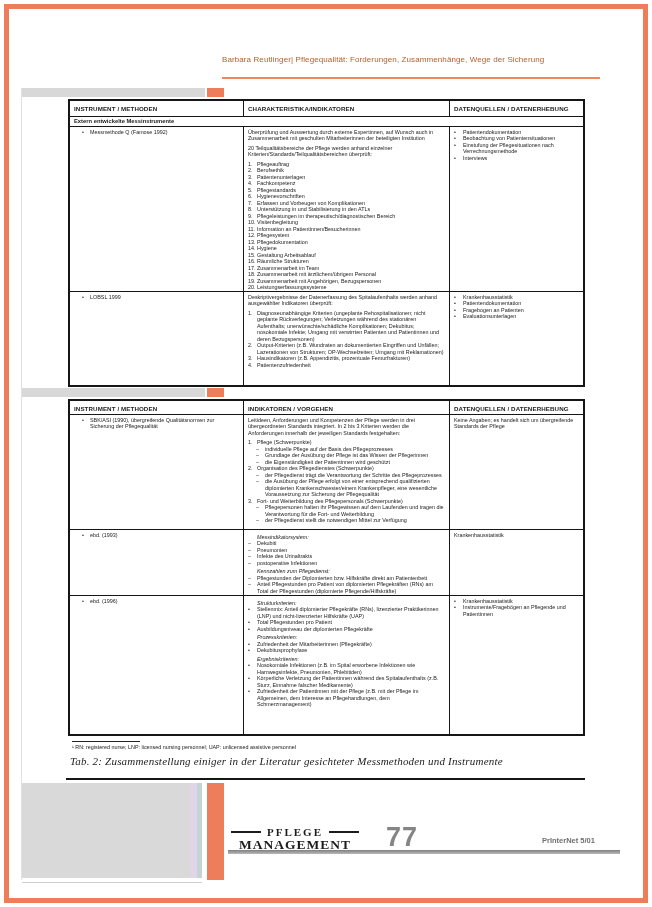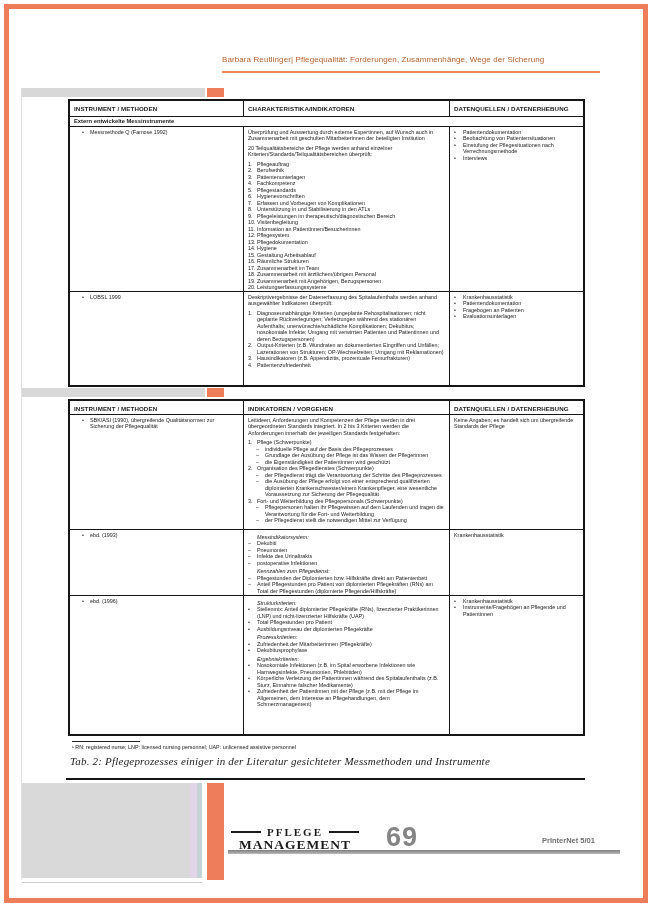--- a/index.html
+++ b/index.html
@@ -5,21 +5,21 @@
   * { box-sizing: border-box; margin: 0; padding: 0; }
   html,body { width: 652px; height: 907px; }
   body {
     position: relative; background: #ffffff; overflow: hidden;
     font-family: "Liberation Sans", sans-serif; color: #1c1c1c;
   }
   .frame { position:absolute; left:4px; top:4px; width:644px; height:899px;
            border:5px solid #ee7d5c; }
   .running-head { position:absolute; left:222px; top:55px; width:378px;
     font-size:8px; line-height:10px; color:#b45f2a; letter-spacing:.1px;
-    border-bottom:2.5px solid #f0855e; padding-bottom:6px; white-space:nowrap; }
+    border-bottom:2.5px solid #f0855e; padding-bottom:12px; white-space:nowrap; }
   .vline { position:absolute; left:21px; top:88px; width:1px; height:792px; background:#e0e0e0; }
   .band { position:absolute; height:9px; }
   .band.grey   { background:#d8d8d8; left:22px; width:183px; }
   .band.accent { background:#ee7d5c; left:207px; width:17px; }
   .b1 { top:88px; } .b2 { top:388px; }
 
   .tbl { position:absolute; left:68px; width:517px; background:#fff;
          border:2px solid #161616; display:flex; flex-direction:column; }
   .tbl1 { top:99px;  height:288px; }
   .tbl2 { top:399px; height:337px; }
@@ -434,32 +434,32 @@
             <span class="li-m">•</span>
             <span class="li-t">Instrumente/Fragebögen an Pflegende und Patientinnen</span>
           </div>
         </div>
     </div>
   </div>
 </div>
 
 <div class="fnrule"></div>
 <div class="footnote">¹ RN: registered nurse; LNP: licensed nursing personnel; UAP: unlicensed assistive personnel</div>
-<div class="caption">Tab. 2: Pflegeprozesses einiger in der Literatur gesichteter Messmethoden und Instrumente</div>
+<div class="caption">Tab. 2: Zusammenstellung einiger in der Literatur gesichteter Messmethoden und Instrumente</div>
 <div class="bottomrule"></div>
 
 <div class="grey-block"></div>
 <div class="strip-lav"></div>
 <div class="strip-teal"></div>
 <div class="accent-bar"></div>
 <div class="underblock"></div>
 
 <div class="logo">
   <div class="logo-top">
     <span class="rule"></span>
     <span>PFLEGE</span>
     <span class="rule"></span>
   </div>
   <div class="logo-bottom">MANAGEMENT</div>
 </div>
-<div class="page-num">69</div>
+<div class="page-num">77</div>
 <div class="issue">PrInterNet 5/01</div>
 <div class="footer-bar"></div>
 
 </body></html>

